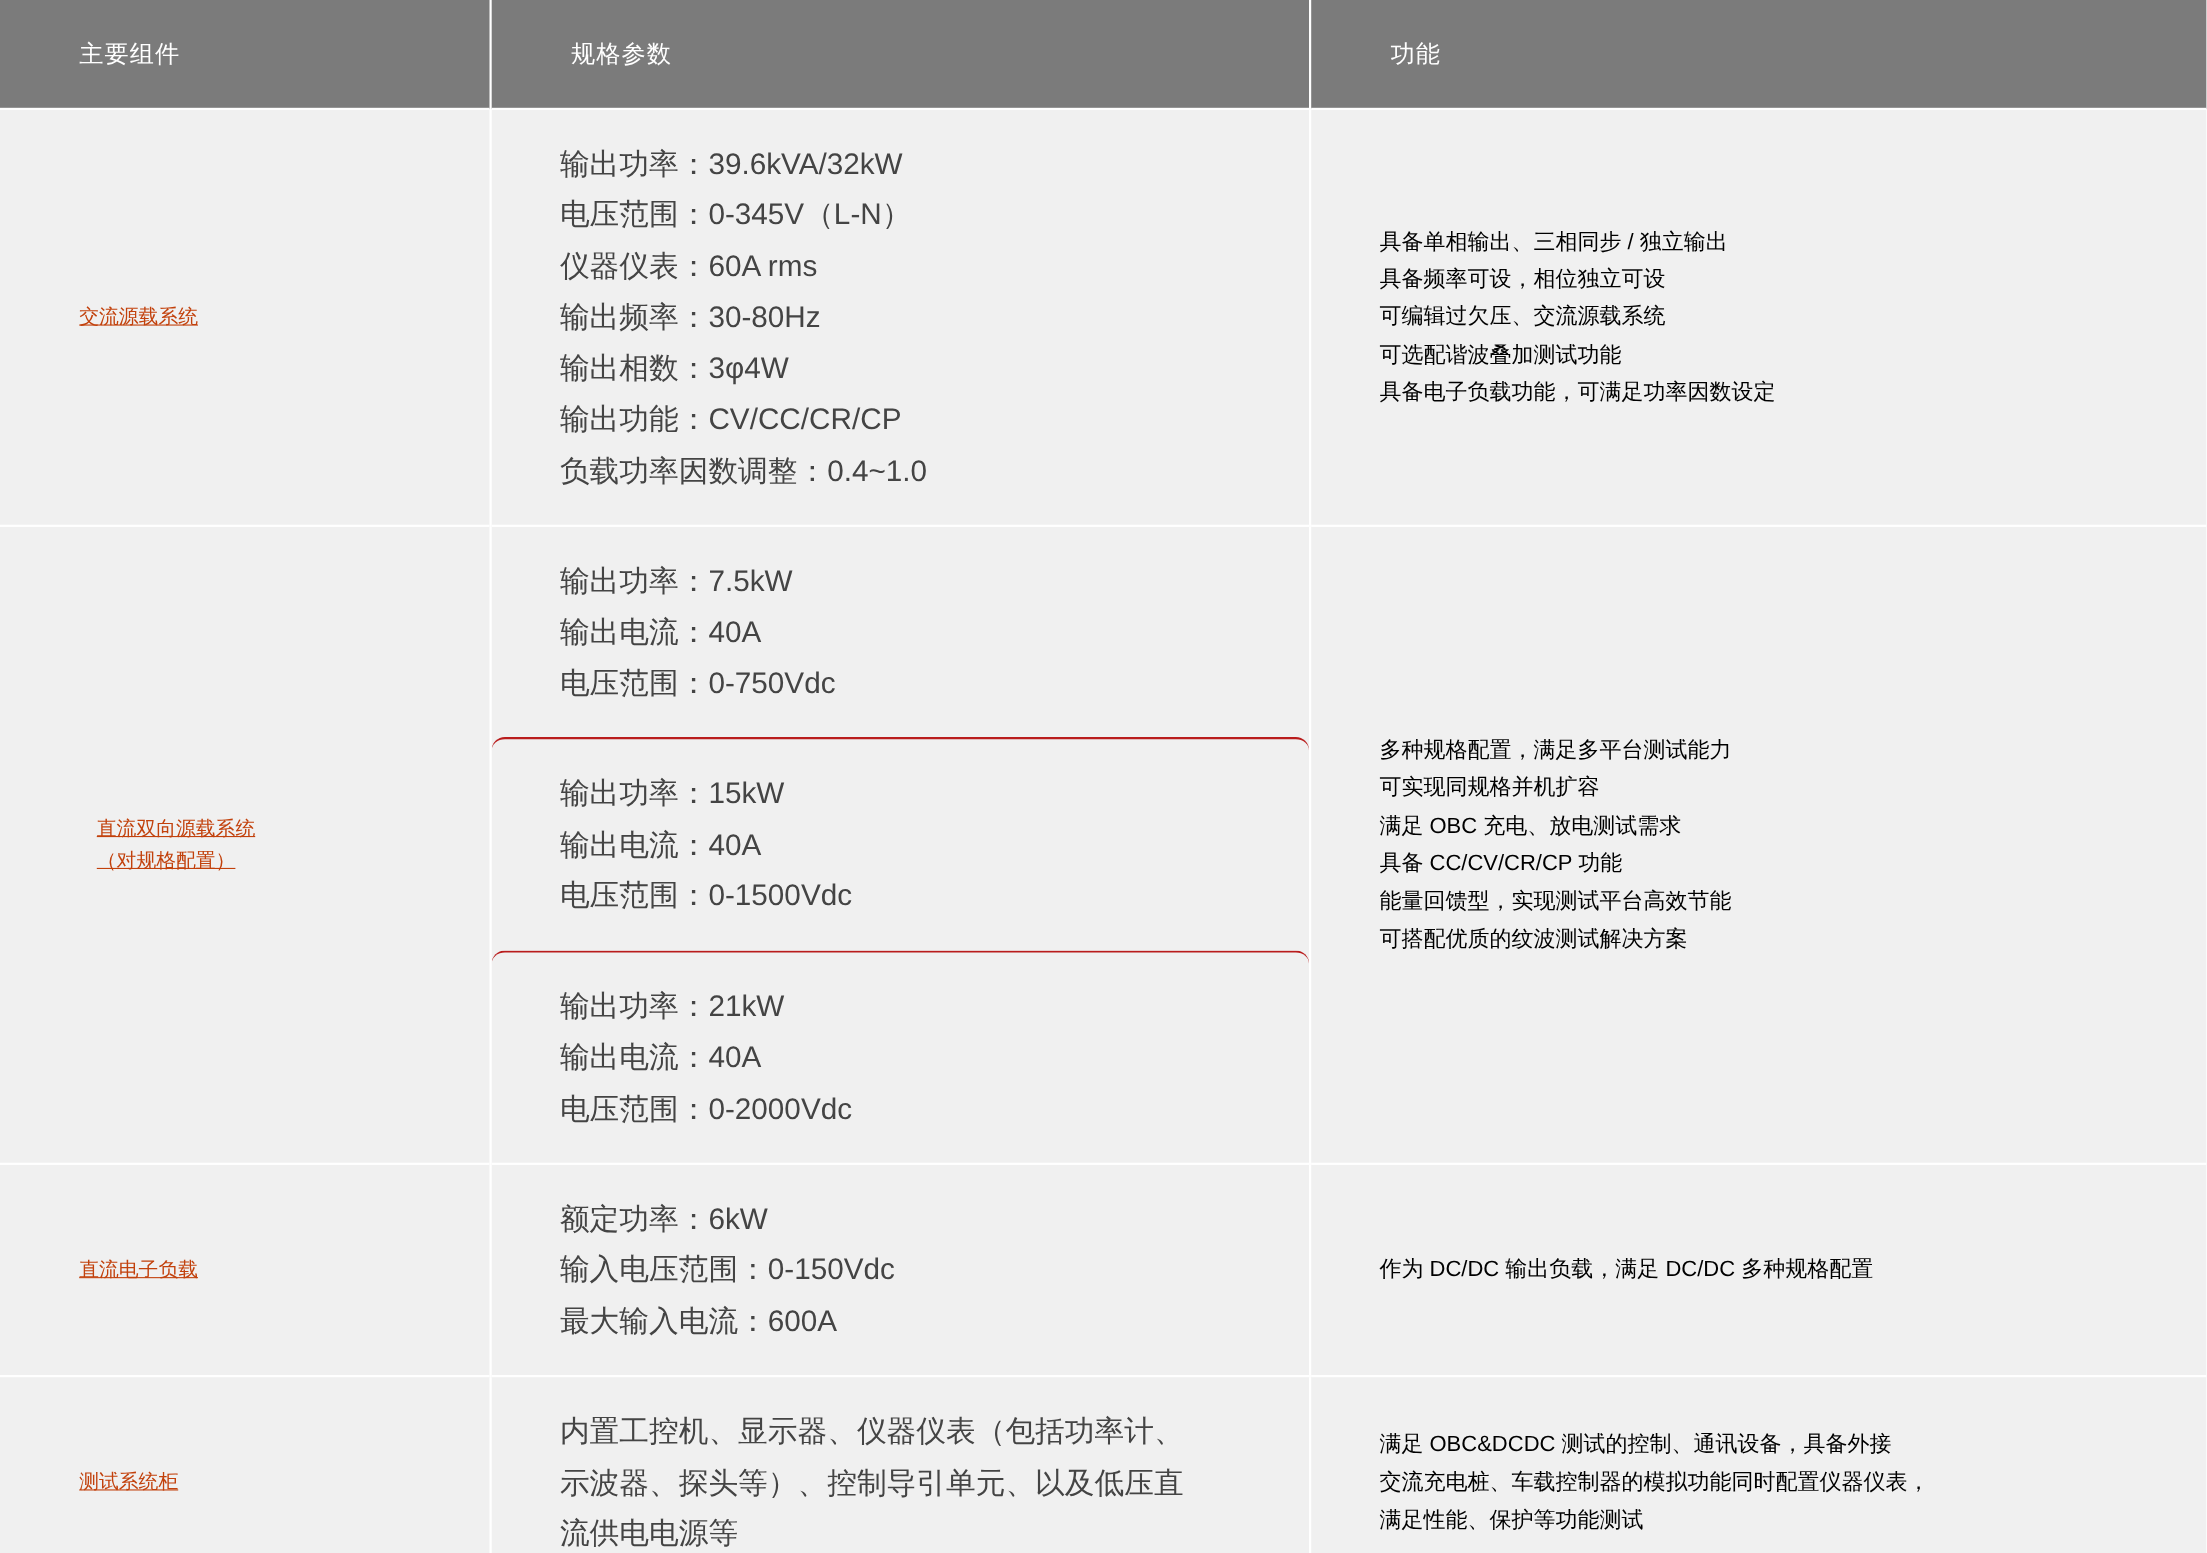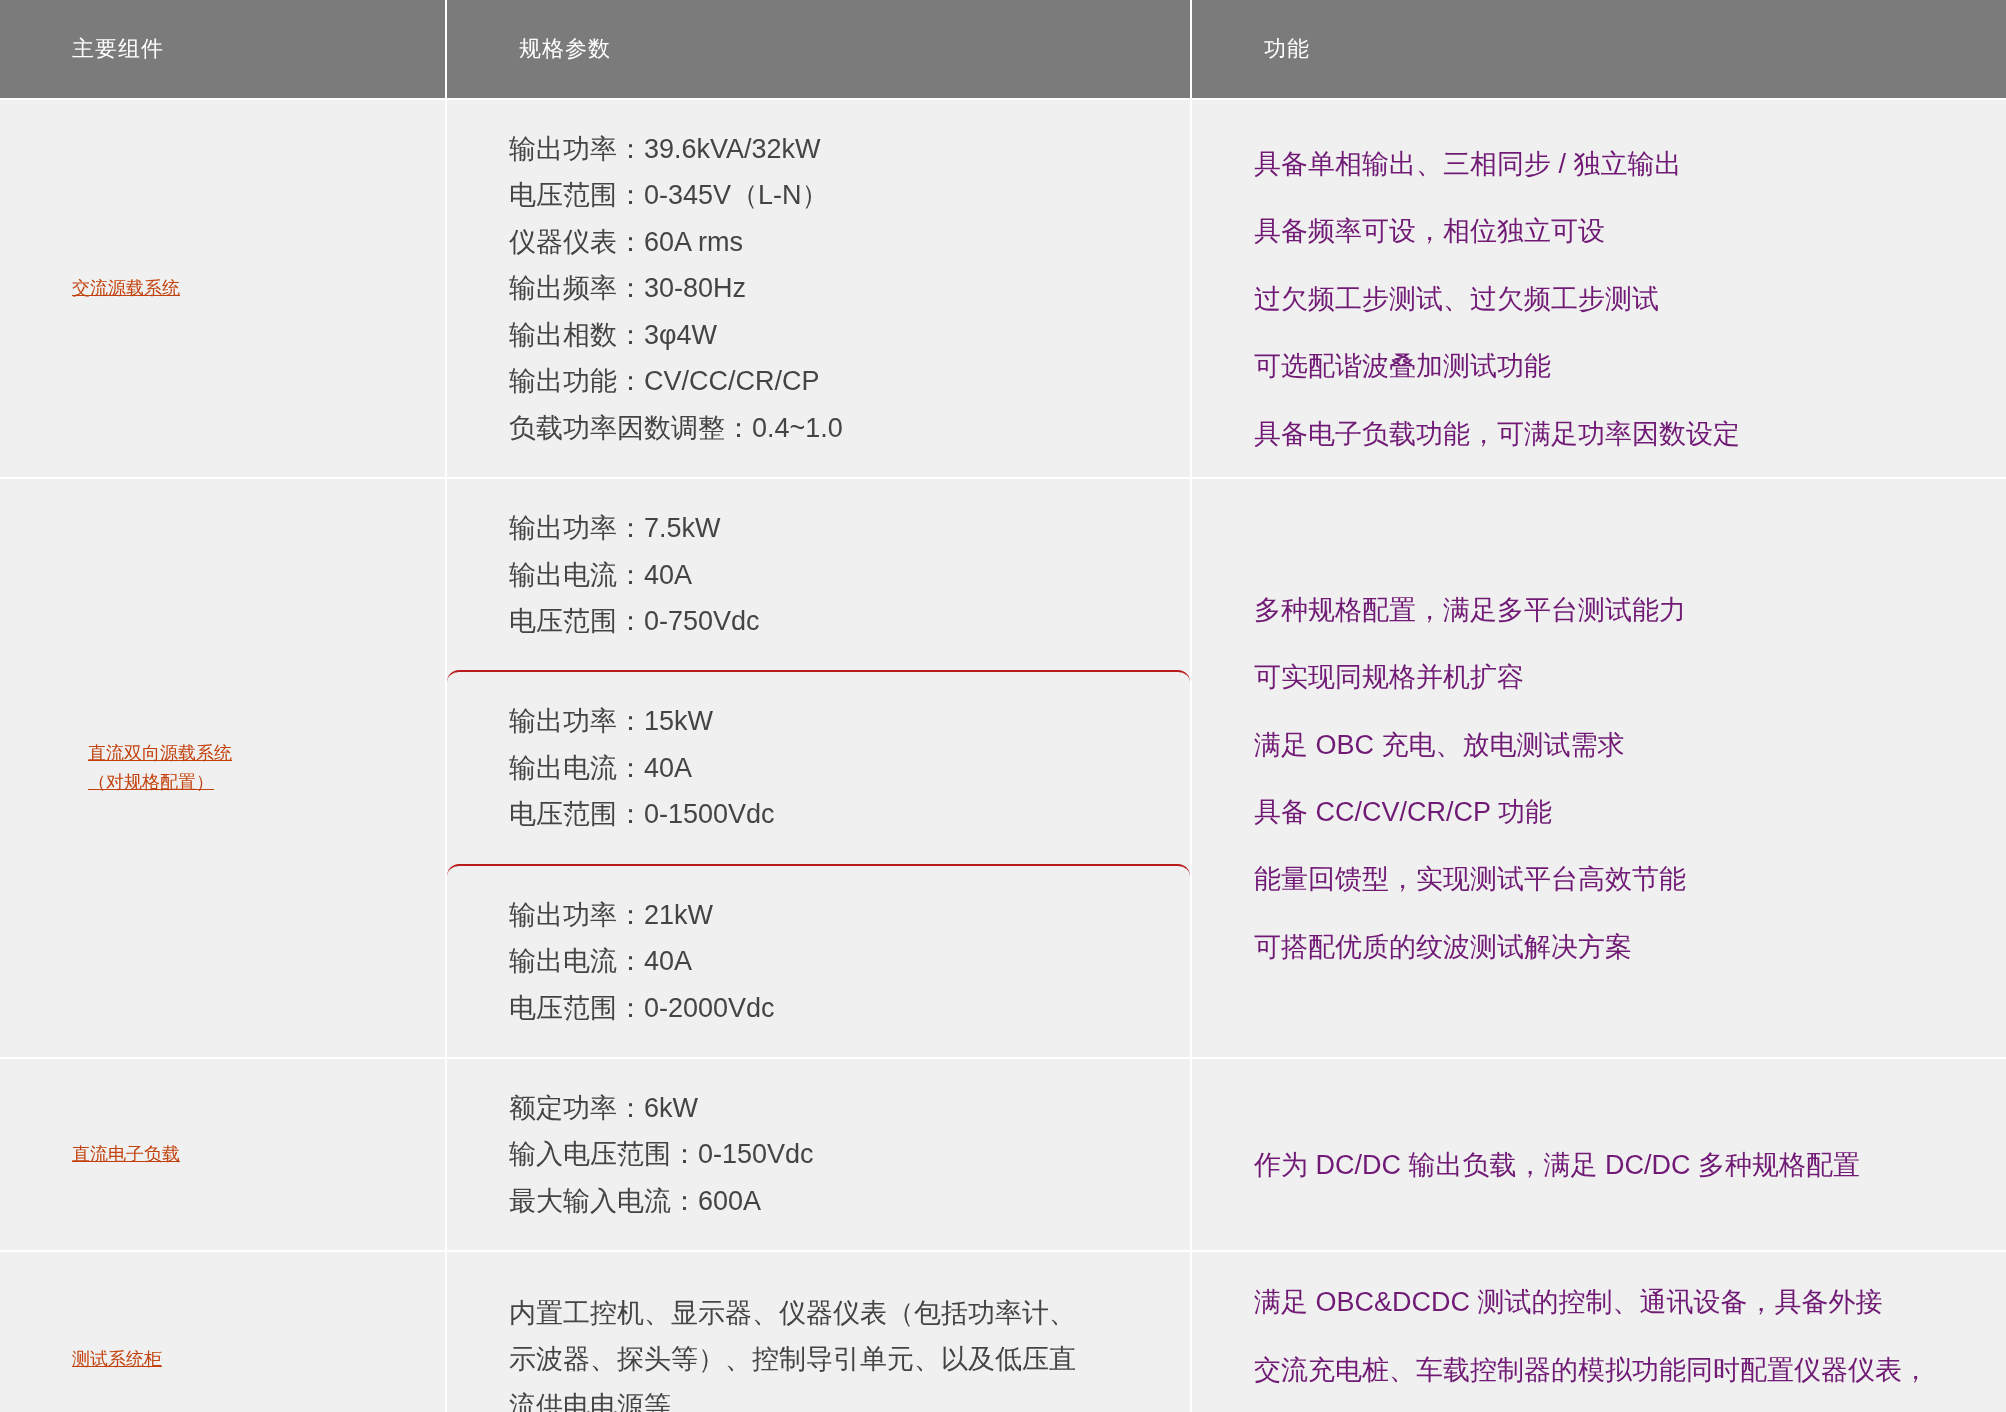--- a/index.html
+++ b/index.html
@@ -77,24 +77,23 @@
     font-size: 27px;
     color: #444444;
     line-height: 1.72;
     white-space: nowrap;
   }
 
   .func-list {
     padding: 6px 0;
   }
   .func-line {
-    font-size: 27px;
-    color: #701a75;
+    font-size: 20px;
+    color: #000000;
     line-height: 1.72;
-    margin-top: 21px;
   }
 
   .multi-line-name div { line-height: 1.6; margin-left: 16px; }
 </style>
 </head>
 <body>
 
 <table class="spec-table">
   <colgroup>
     <col class="c1">
@@ -122,21 +121,21 @@
           <div class="spec-line">输出频率：30-80Hz</div>
           <div class="spec-line">输出相数：3φ4W</div>
           <div class="spec-line">输出功能：CV/CC/CR/CP</div>
           <div class="spec-line">负载功率因数调整：0.4~1.0</div>
         </div>
       </td>
       <td class="cell-func">
         <div class="func-list">
           <div class="func-line">具备单相输出、三相同步 / 独立输出</div>
           <div class="func-line">具备频率可设，相位独立可设</div>
-          <div class="func-line">过欠频工步测试、过欠频工步测试</div>
+          <div class="func-line">可编辑过欠压、交流源载系统</div>
           <div class="func-line">可选配谐波叠加测试功能</div>
           <div class="func-line">具备电子负载功能，可满足功率因数设定</div>
         </div>
       </td>
     </tr>
 
     <tr>
       <td class="cell-name multi-line-name">
         <div class="name-text">直流双向源载系统</div>
         <div class="name-text">（对规格配置）</div>

